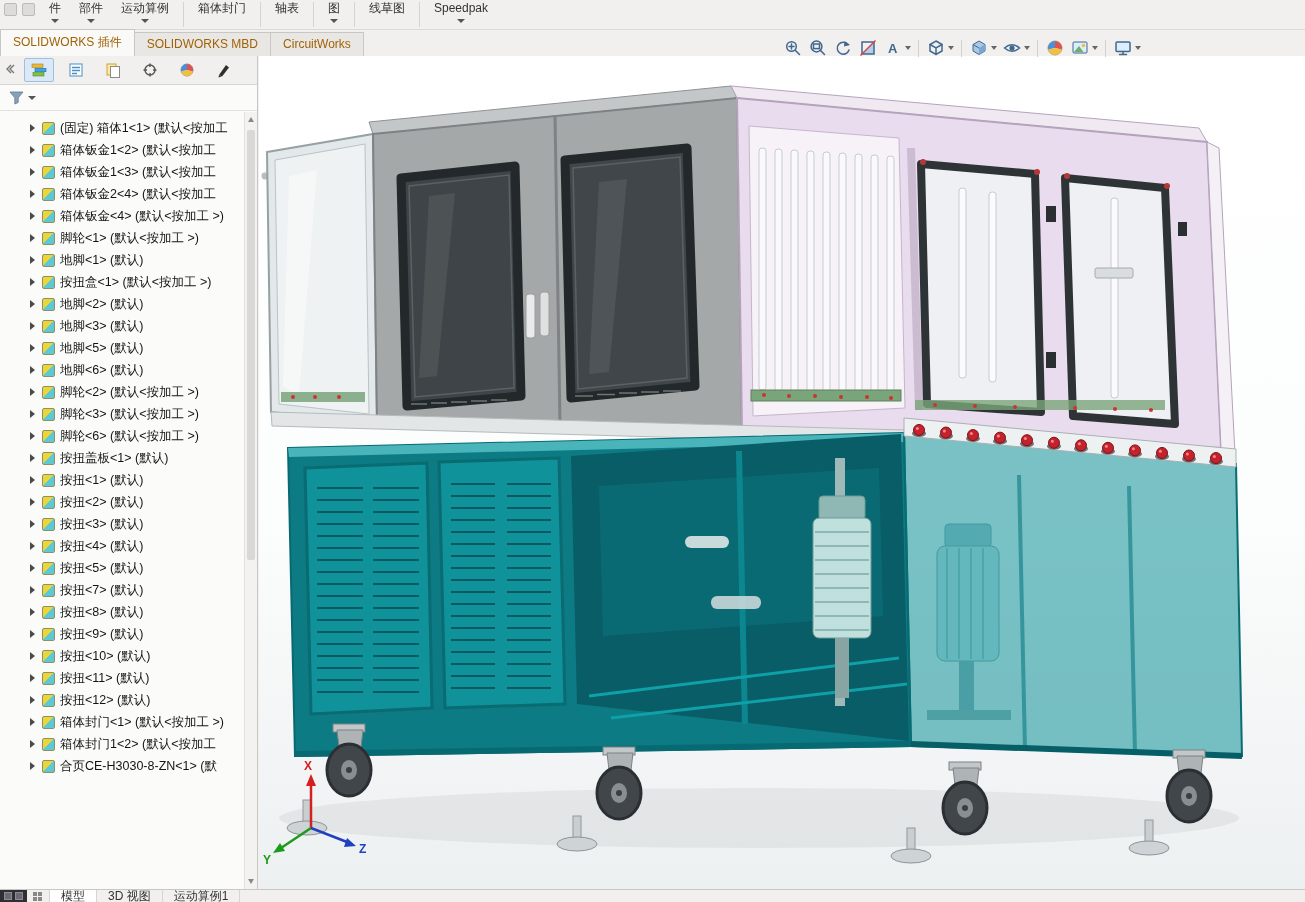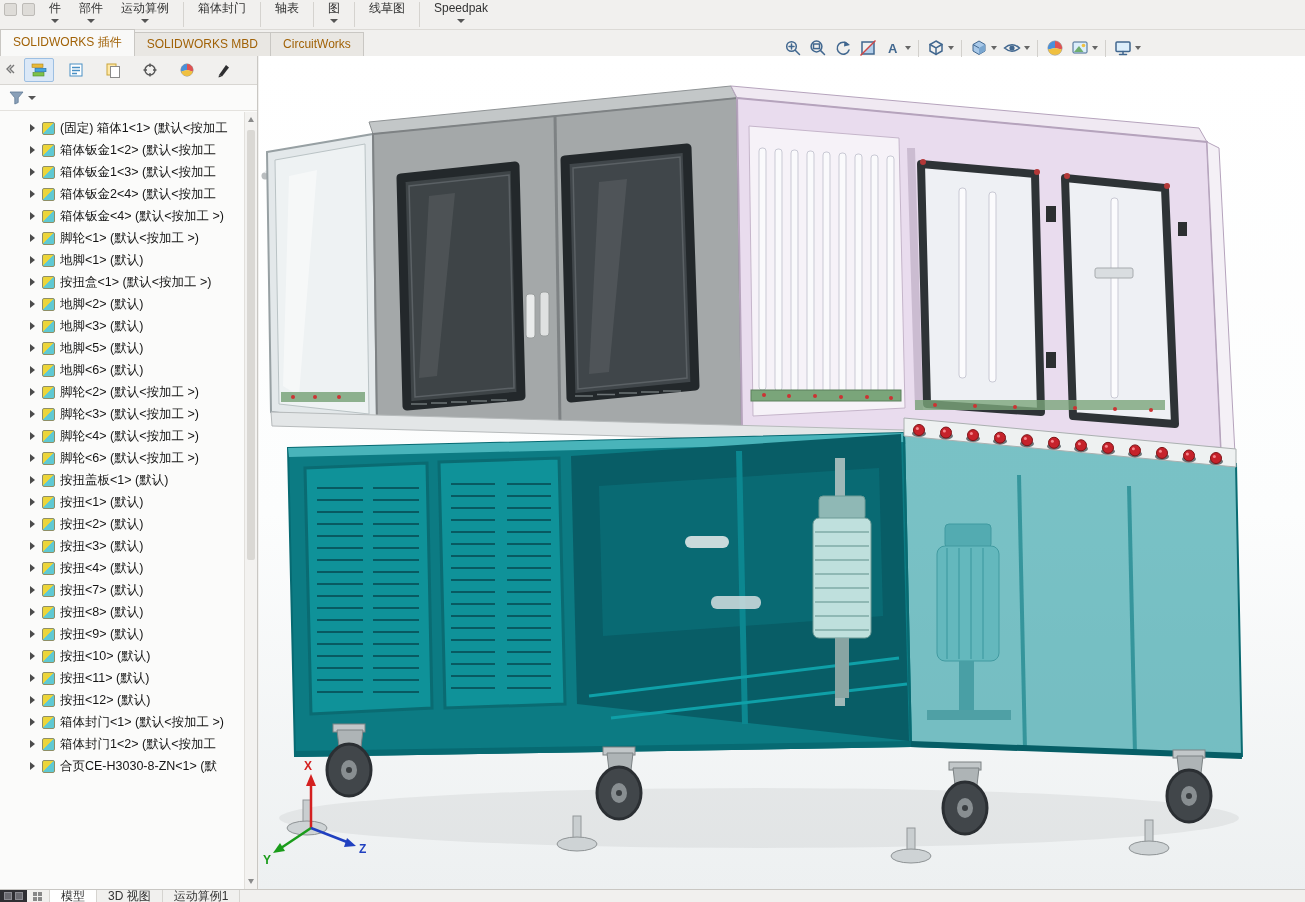--- a/index.html
+++ b/index.html
@@ -328,25 +328,20 @@
           <span class="tree-label">脚轮&lt;2&gt; (默认&lt;按加工 &gt;)</span>
         </div>
         <div class="tree-row">
           <span class="tri"></span>
           <span class="part-ico"></span>
           <span class="tree-label">脚轮&lt;3&gt; (默认&lt;按加工 &gt;)</span>
         </div>
         <div class="tree-row">
           <span class="tri"></span>
           <span class="part-ico"></span>
-          <span class="tree-label">脚轮&lt;4&gt; (默认&lt;按加工 &gt;)</span>
-        </div>
-        <div class="tree-row">
-          <span class="tri"></span>
-          <span class="part-ico"></span>
           <span class="tree-label">脚轮&lt;6&gt; (默认&lt;按加工 &gt;)</span>
         </div>
         <div class="tree-row">
           <span class="tri"></span>
           <span class="part-ico"></span>
           <span class="tree-label">按扭盖板&lt;1&gt; (默认)</span>
         </div>
         <div class="tree-row">
           <span class="tri"></span>
           <span class="part-ico"></span>
@@ -359,20 +354,25 @@
         </div>
         <div class="tree-row">
           <span class="tri"></span>
           <span class="part-ico"></span>
           <span class="tree-label">按扭&lt;3&gt; (默认)</span>
         </div>
         <div class="tree-row">
           <span class="tri"></span>
           <span class="part-ico"></span>
           <span class="tree-label">按扭&lt;4&gt; (默认)</span>
+        </div>
+        <div class="tree-row">
+          <span class="tri"></span>
+          <span class="part-ico"></span>
+          <span class="tree-label">按扭&lt;5&gt; (默认)</span>
         </div>
         <div class="tree-row">
           <span class="tri"></span>
           <span class="part-ico"></span>
           <span class="tree-label">按扭&lt;7&gt; (默认)</span>
         </div>
         <div class="tree-row">
           <span class="tri"></span>
           <span class="part-ico"></span>
           <span class="tree-label">按扭&lt;8&gt; (默认)</span>

